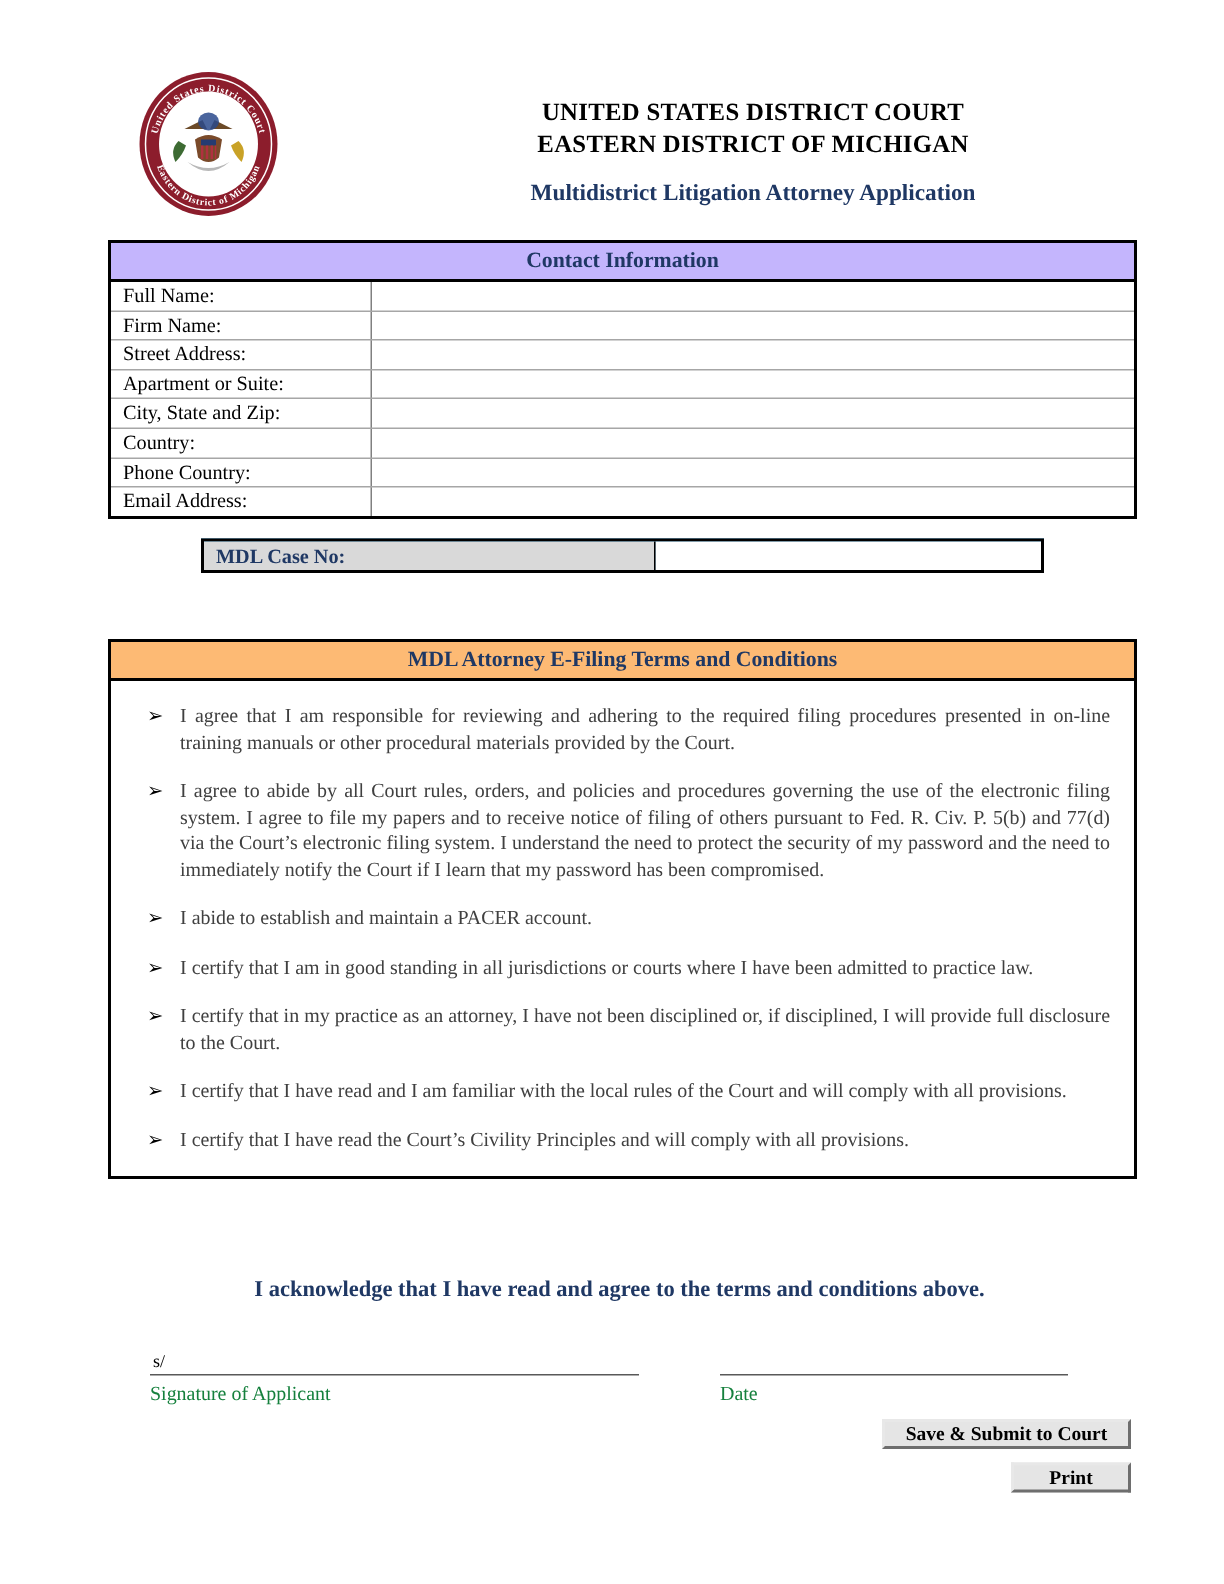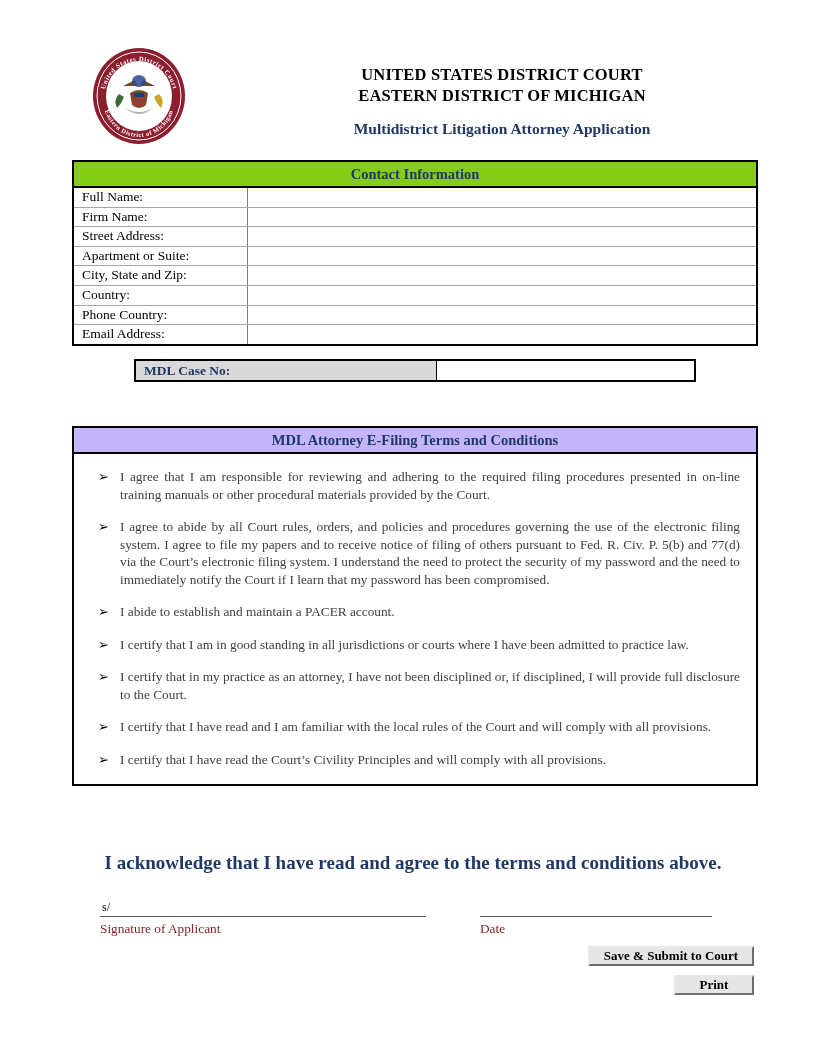--- a/index.html
+++ b/index.html
@@ -70,21 +70,21 @@
     width: 682px;
     border: 2px solid #000000;
     border-collapse: collapse;
     background: #ffffff;
   }
   .contact-table table {
     width: 100%;
     border-collapse: collapse;
   }
   .contact-header {
-    background: #84cc16;
+    background: #c4b5fd;
     text-align: center;
     font-weight: bold;
     font-size: 14.5px;
     color: #1f3864;
     height: 24px;
     border-bottom: 2px solid #000000;
     padding: 0;
   }
   .contact-row-label {
     width: 165px;
@@ -161,21 +161,21 @@
   
   .terms-box {
     position: absolute;
     left: 72px;
     top: 426px;
     width: 682px;
     border: 2px solid #000000;
     background: #ffffff;
   }
   .terms-header {
-    background: #c4b5fd;
+    background: #fdba74;
     text-align: center;
     font-weight: bold;
     font-size: 14.5px;
     color: #1f3864;
     height: 24px;
     line-height: 24px;
     border-bottom: 2px solid #000000;
   }
   .terms-body {
     padding: 14px 16px 14px 14px;
@@ -203,21 +203,21 @@
   }
 
   
   .acknowledge {
     position: absolute;
     left: 72px;
     top: 852px;
     width: 682px;
     text-align: center;
     font-weight: bold;
-    font-size: 19px;
+    font-size: 15px;
     color: #1f3864;
   }
 
   
   .sig-area {
     position: absolute;
     left: 72px;
     top: 900px;
     width: 682px;
     height: 50px;
@@ -236,21 +236,21 @@
     color: #000000;
   }
   .sig-line {
     border-bottom: 1.5px solid #595959;
     height: 1px;
     width: 100%;
   }
   .sig-caption {
     margin-top: 4px;
     font-size: 13.3px;
-    color: #7f1d1d;
+    color: #15803d;
   }
 
   
   .btn {
     position: absolute;
     background: #e5e5e5;
     border-top: 2px solid #e8e8e8;
     border-left: 2px solid #e8e8e8;
     border-right: 2px solid #6e6e6e;
     border-bottom: 2px solid #6e6e6e;

